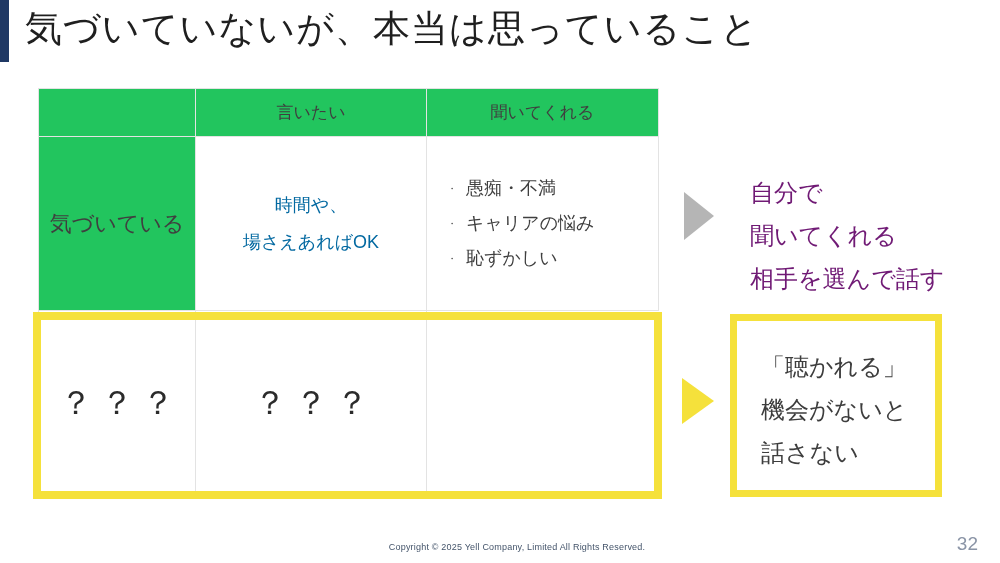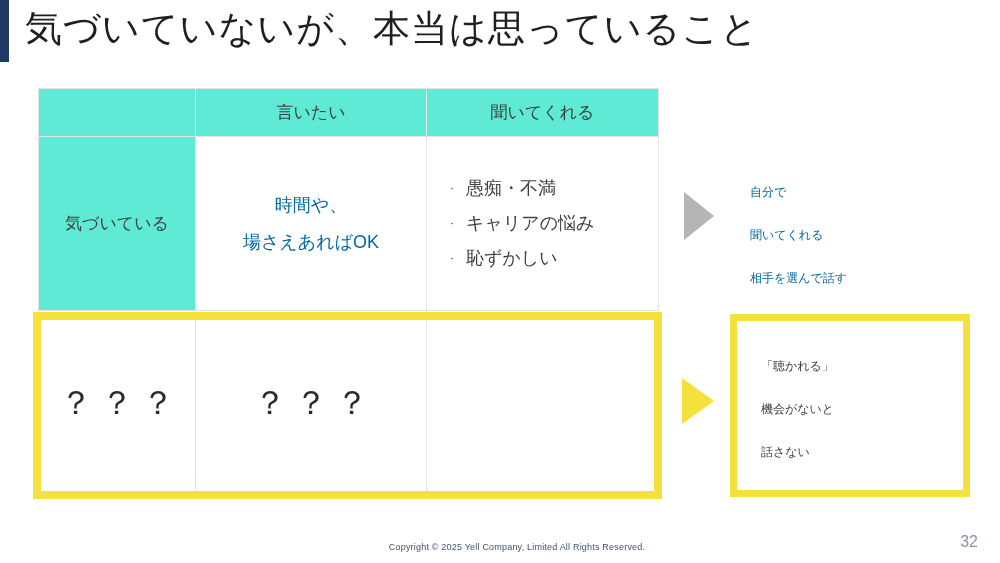--- a/index.html
+++ b/index.html
@@ -26,23 +26,23 @@
     display: grid;
     grid-template-columns: 157px 231px 232px;
     grid-template-rows: 48px 174px 185px;
     border-top: 1px solid #e3e3e3; border-left: 1px solid #e3e3e3;
   }
   .cell {
     border-right: 1px solid #e3e3e3; border-bottom: 1px solid #e3e3e3;
     display: flex; flex-direction: column; align-items: center; justify-content: center;
     background: #ffffff; text-align: center;
   }
-  .cell.gray { background: #5eead4; }
+  .cell.gray { background: #22c55e; }
   .cell.colhead { font-size: 17px; color: #3f3f3f; }
-  .cell.rowhead { font-size: 17px; color: #3f3f3f; line-height: 27px; }
+  .cell.rowhead { font-size: 22px; color: #3f3f3f; line-height: 27px; }
   .cell.body2 { font-size: 18px; line-height: 37px; color: #0369a1; }
   .cell.bullets { align-items: flex-start; text-align: left; padding-left: 20px; font-size: 18px; line-height: 35px; color: #3f3f3f; }
   .bullet-line { display: flex; align-items: center; }
   .bullet-dot { font-size: 10px; color: #555; margin-right: 9px; line-height: 1; }
   .cell.qmarks { font-size: 33px; color: #2b2b2b; letter-spacing: 8px; padding-left: 8px; }
 
   
   .highlight-frame {
     position: absolute; left: 33px; top: 312px; width: 629px; height: 187px;
     border: 8px solid #F5E13B; pointer-events: none;
@@ -57,37 +57,37 @@
   }
   .tri-yellow {
     left: 682px; top: 378px;
     border-top: 23px solid transparent; border-bottom: 23px solid transparent;
     border-left: 32px solid #F5E13B;
   }
 
   
   .note-aware {
     position: absolute; left: 750px; top: 171px;
-    font-size: 12px; line-height: 43px; color: #0369a1; white-space: nowrap;
+    font-size: 24px; line-height: 43px; color: #701a75; white-space: nowrap;
   }
   .conclusion-box {
-    position: absolute; left: 730px; top: 314px; width: 240px; height: 183px;
+    position: absolute; left: 730px; top: 314px; width: 212px; height: 183px;
     border: 7px solid #F5E13B; background: #ffffff;
     padding: 24px 0 0 24px;
-    font-size: 12px; line-height: 43px; color: #3d3d3d; white-space: nowrap;
+    font-size: 24px; line-height: 43px; color: #3d3d3d; white-space: nowrap;
   }
 
   
   .footer {
     position: absolute; left: 0; top: 542px; width: 1000px;
     text-align: center; font-size: 9px; color: #44546A; letter-spacing: 0.2px; margin-left: 17px;
   }
   .page-number {
     position: absolute; right: 22px; top: 533px;
-    font-size: 16px; color: #8A94A6;
+    font-size: 19px; color: #8A94A6;
   }
 </style>
 </head>
 <body>
 
 <div class="slide">
 
   <div class="title-accent"></div>
   <h1 class="slide-title">気づいていないが、本当は思っていること</h1>
 

